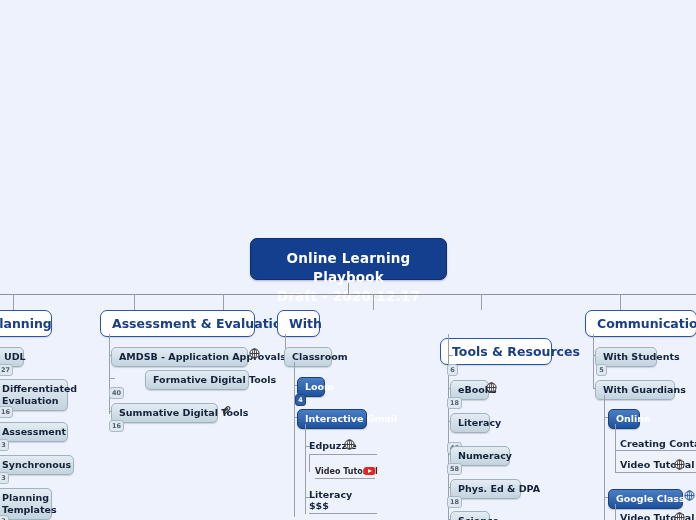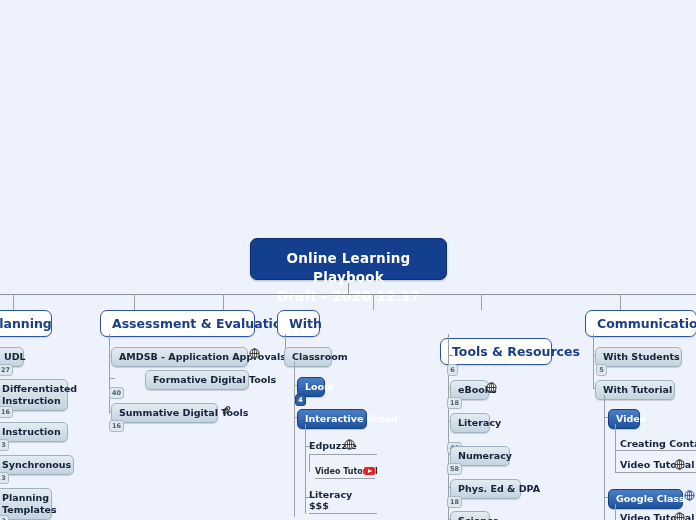--- a/index.html
+++ b/index.html
@@ -181,26 +181,26 @@
   <div class="cat-node" style="left:-22px; top:310px; width:74px;">
     <span>Planning</span>
   </div>
 
   <div class="sub-node" style="left:-4px; top:347px; width:28px;">
     <span>UDL</span>
   </div>
   <div class="badge" style="left:-2px; top:364px;">27</div>
 
   <div class="sub-node two-line" style="left:-6px; top:379px; width:74px;">
-    <span>Differentiated Instruction</span>
+    <span>Differentiated Evaluation</span>
   </div>
   <div class="badge" style="left:-2px; top:406px;">16</div>
 
   <div class="sub-node" style="left:-6px; top:422px; width:74px;">
-    <span>Instruction</span>
+    <span>Assessment</span>
   </div>
   <div class="badge" style="left:-2px; top:439px;">3</div>
 
   <div class="sub-node" style="left:-6px; top:455px; width:80px;">
     <span>Synchronous</span>
   </div>
   <div class="badge" style="left:-2px; top:472px;">3</div>
 
   <div class="sub-node two-line" style="left:-6px; top:488px; width:58px;">
     <span>Planning Templates</span>
@@ -335,34 +335,34 @@
   <div class="sub-node" style="left:450px; top:511px; width:40px;">
     <span>Science</span>
   </div>
 
   <div class="cat-node" style="left:585px; top:310px; width:112px;">
     <span>Communication</span>
   </div>
   <div class="line v" style="left:593px; top:334px; height:55px;"></div>
 
   <div class="line h" style="left:593px; top:355px; width:5px;"></div>
-  <div class="sub-node" style="left:595px; top:347px; width:87px;">
+  <div class="sub-node" style="left:595px; top:347px; width:62px;">
     <span>With Students</span>
   </div>
   <div class="badge" style="left:596px; top:364px;">5</div>
 
   <div class="line h" style="left:593px; top:388px; width:5px;"></div>
   <div class="sub-node" style="left:595px; top:380px; width:80px;">
-    <span>With Tutorial</span>
+    <span>With Guardians</span>
   </div>
 
   <div class="line v" style="left:604px; top:395px; height:125px;"></div>
   <div class="line h" style="left:604px; top:417px; width:5px;"></div>
   <div class="blue-node" style="left:608px; top:409px; width:32px;">
-    <span>Video</span>
+    <span>Online</span>
   </div>
 
   <div class="line v" style="left:615px; top:424px; height:48px;"></div>
   <div class="line h" style="left:615px; top:450px; width:5px;"></div>
   <div class="leaf-node" style="left:620px; top:438px;">
     <span>Creating Contact Maili</span>
   </div>
   <div class="line h" style="left:615px; top:450px; width:81px;"></div>
 
   <div class="leaf-node" style="left:620px; top:459px;">

